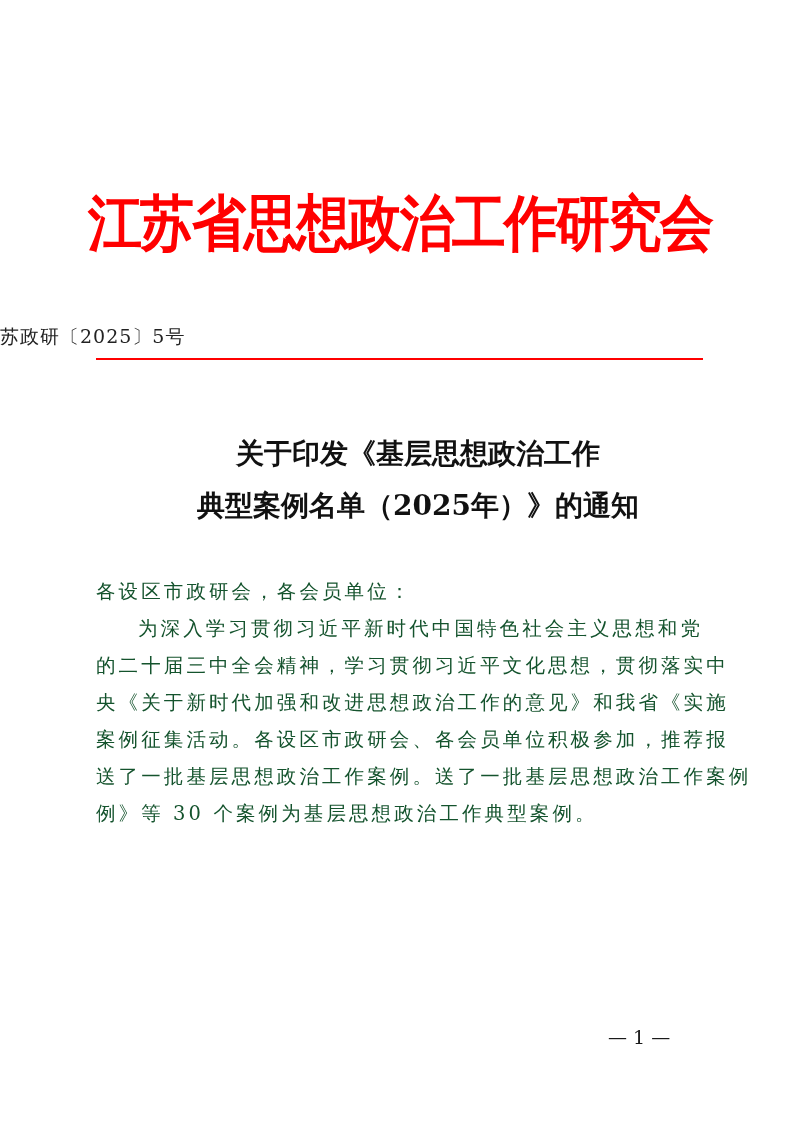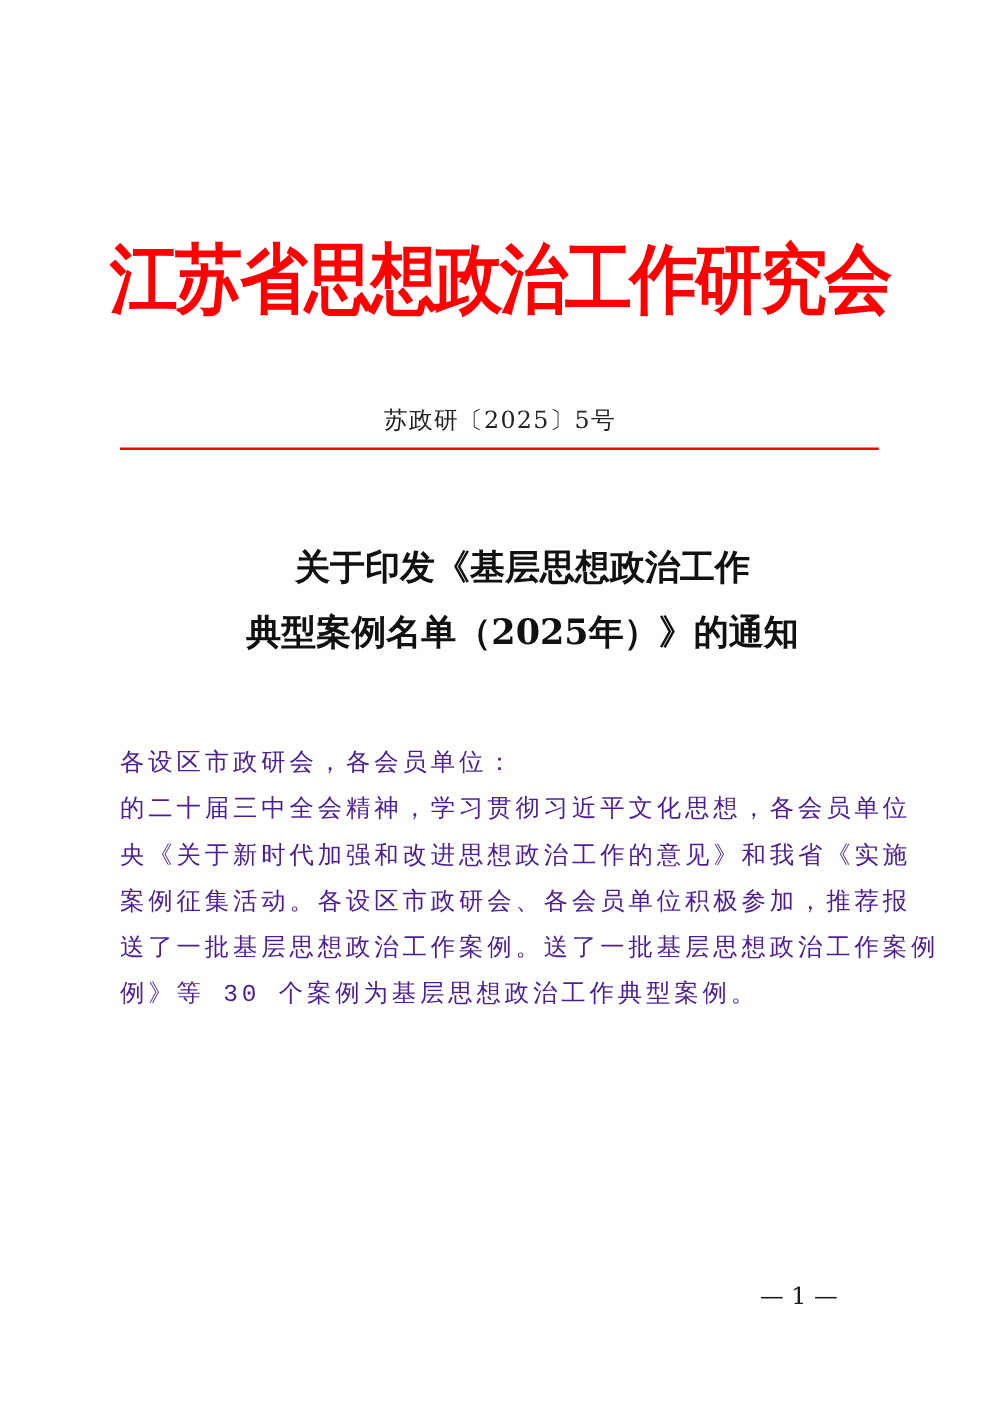--- a/index.html
+++ b/index.html
@@ -28,21 +28,21 @@
       letter-spacing: -2px;
       line-height: 80px;
       transform: scaleY(1.12);
       transform-origin: center top;
     }
     .doc-number {
       position: absolute;
       left: 0;
       top: 322px;
       width: 800px;
-      text-align: center;
+      text-align: left;
       font-size: 19px;
       color: #222222;
       letter-spacing: 1px;
       line-height: 28px;
     }
     .red-rule {
       position: absolute;
       left: 96px;
       top: 358px;
       width: 607px;
@@ -57,27 +57,26 @@
       text-align: center;
       font-weight: bold;
       font-size: 28px;
       line-height: 52px;
       color: #111111;
     }
     .title div { white-space: nowrap; margin-left: 36px; }
     .body-text {
       position: absolute;
       left: 96px;
-      top: 593px;
+      top: 573px;
       width: 612px;
       font-size: 19.5px;
       line-height: 37px;
-      color: #4c1d95;
+      color: #14532d;
       letter-spacing: 3.1px;
-      font-family: Liberation Mono, monospace;
     }
     .body-text .line {
       white-space: nowrap;
       height: 37px;
     }
     .body-text .indent { padding-left: 42px; }
     .page-number {
       position: absolute;
       left: 608px;
       top: 1024px;
@@ -96,20 +95,21 @@
 
 <div class="red-rule"></div>
 
 <div class="title">
   <div>关于印发《基层思想政治工作</div>
   <div>典型案例名单（2025年）》的通知</div>
 </div>
 
 <div class="body-text">
   <div class="line">各设区市政研会，各会员单位：</div>
-  <div class="line">的二十届三中全会精神，学习贯彻习近平文化思想，各会员单位</div>
+  <div class="line indent">为深入学习贯彻习近平新时代中国特色社会主义思想和党</div>
+  <div class="line">的二十届三中全会精神，学习贯彻习近平文化思想，贯彻落实中</div>
   <div class="line">央《关于新时代加强和改进思想政治工作的意见》和我省《实施</div>
   <div class="line">案例征集活动。各设区市政研会、各会员单位积极参加，推荐报</div>
   <div class="line">送了一批基层思想政治工作案例。送了一批基层思想政治工作案例</div>
   <div class="line">例》等 30 个案例为基层思想政治工作典型案例。</div>
 </div>
 
 <div class="page-number">— 1 —</div>
 
 </body></html>

